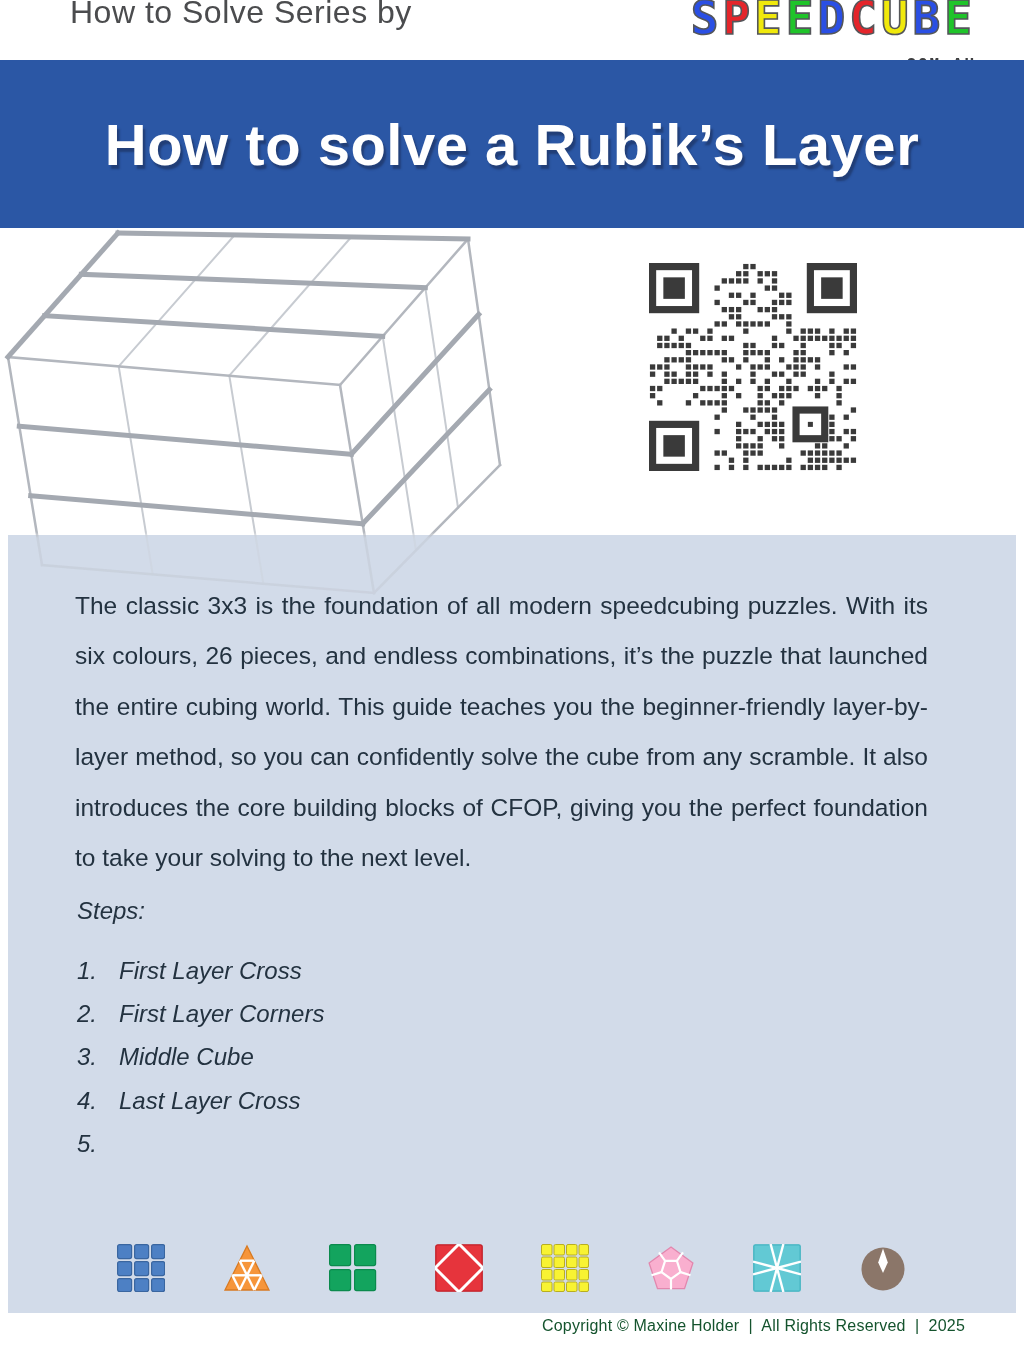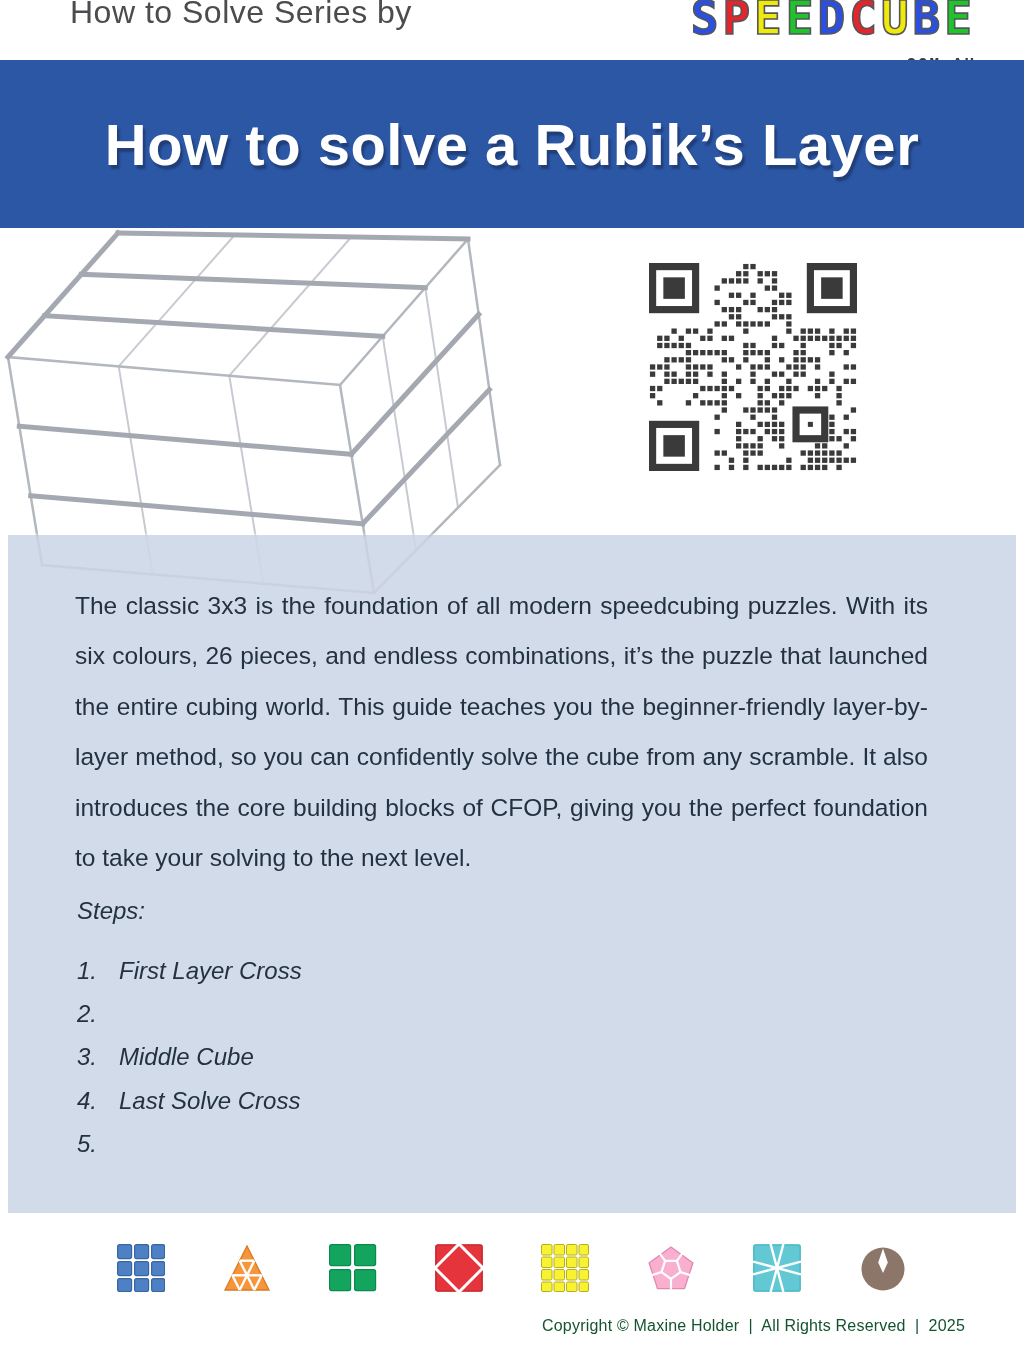--- a/index.html
+++ b/index.html
@@ -15,21 +15,21 @@
   .logo-domain{font-family:Liberation Mono, monospace;font-weight:700;font-size:16px;
       color:#3d3e40;letter-spacing:2px;margin-top:18px;}
 
   
   .banner{position:absolute;left:0;top:60px;width:1024px;height:168px;background:#2b57a5;
       display:flex;align-items:center;justify-content:center;}
   .banner h1{margin:0;color:#fff;font-size:58px;font-weight:700;letter-spacing:.5px;
       text-shadow:2.5px 3.5px 2px rgba(23,37,73,.5);}
 
   
-  .panel{position:absolute;left:8px;top:535px;width:1008px;height:678px;background:#d2dbe9;z-index:1;}
+  .panel{position:absolute;left:8px;top:535px;width:1008px;height:778px;background:#d2dbe9;z-index:1;}
   .intro{position:absolute;left:67px;right:88px;top:46px;margin:0;font-size:24.5px;
       line-height:50.4px;color:#233240;text-align:justify;}
   .steps-label{position:absolute;left:69px;top:362px;margin:0;font-size:24px;font-style:italic;
       color:#233240;}
   .steps{position:absolute;left:69px;top:414px;font-style:italic;font-size:24px;color:#233240;}
   .step{display:flex;height:43.3px;align-items:center;}
   .step-num{width:42px;}
 
   
   .cube-svg{position:absolute;left:0;top:225px;z-index:2;pointer-events:none;
@@ -68,28 +68,29 @@
   <div class="panel" style="background-color: rgb(210, 219, 233);">
     <p class="intro">The classic 3x3 is the foundation of all modern speedcubing puzzles. With its six colours, 26 pieces, and endless combinations, it’s the puzzle that launched the entire cubing world. This guide teaches you the beginner-friendly layer-by-layer method, so you can confidently solve the cube from any scramble. It also introduces the core building blocks of CFOP, giving you the perfect foundation to take your solving to the next level.</p>
     <p class="steps-label">Steps:</p>
     <div class="steps">
       <div class="step">
         <span class="step-num">1.</span>
         <span>First Layer Cross</span>
       </div>
       <div class="step">
         <span class="step-num">2.</span>
+        <span>First Layer Corners</span>
       </div>
       <div class="step">
         <span class="step-num">3.</span>
         <span>Middle Cube</span>
       </div>
       <div class="step">
         <span class="step-num">4.</span>
-        <span>Last Solve Cross</span>
+        <span>Last Layer Cross</span>
       </div>
       <div class="step">
         <span class="step-num">5.</span>
       </div>
     </div>
   </div>
 
   <svg class="cube-svg" width="520" height="430" viewBox="0 0 520 430" fill="none">
     <g stroke="#c7cbd1" stroke-width="2" stroke-linecap="square">
 

